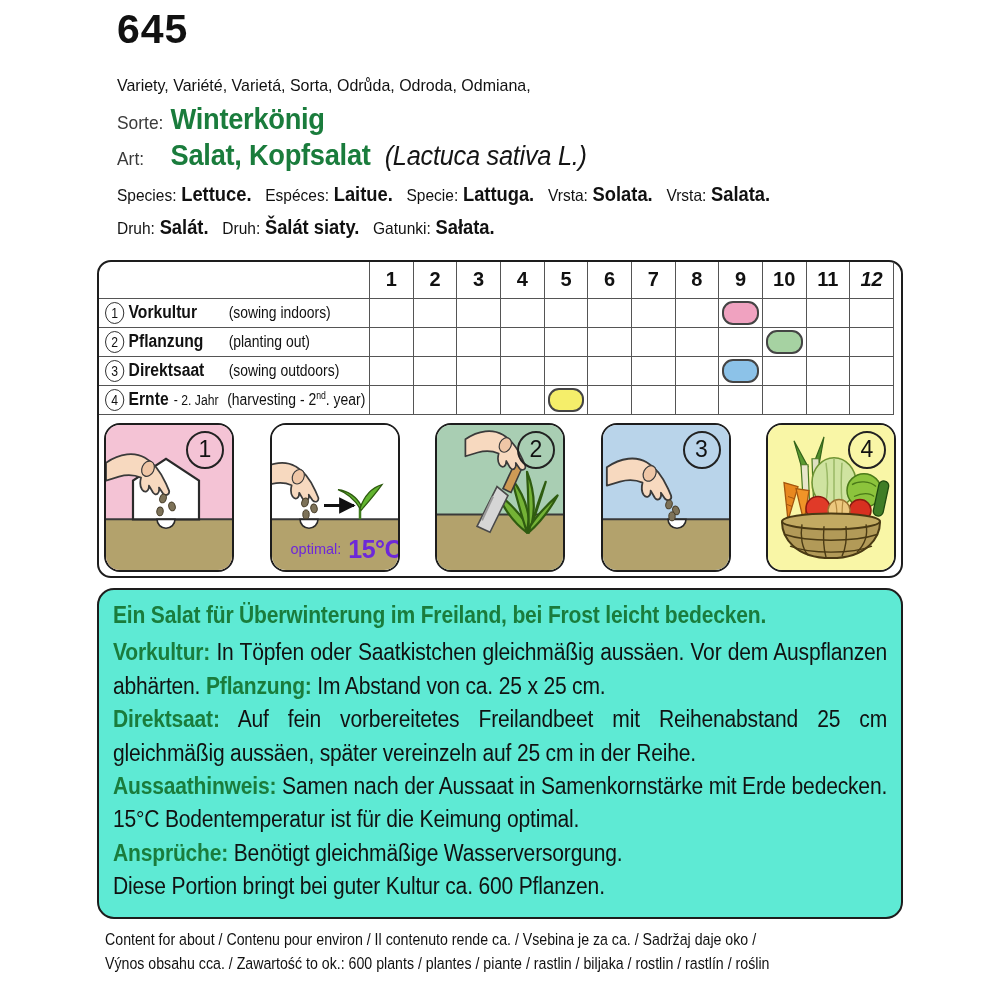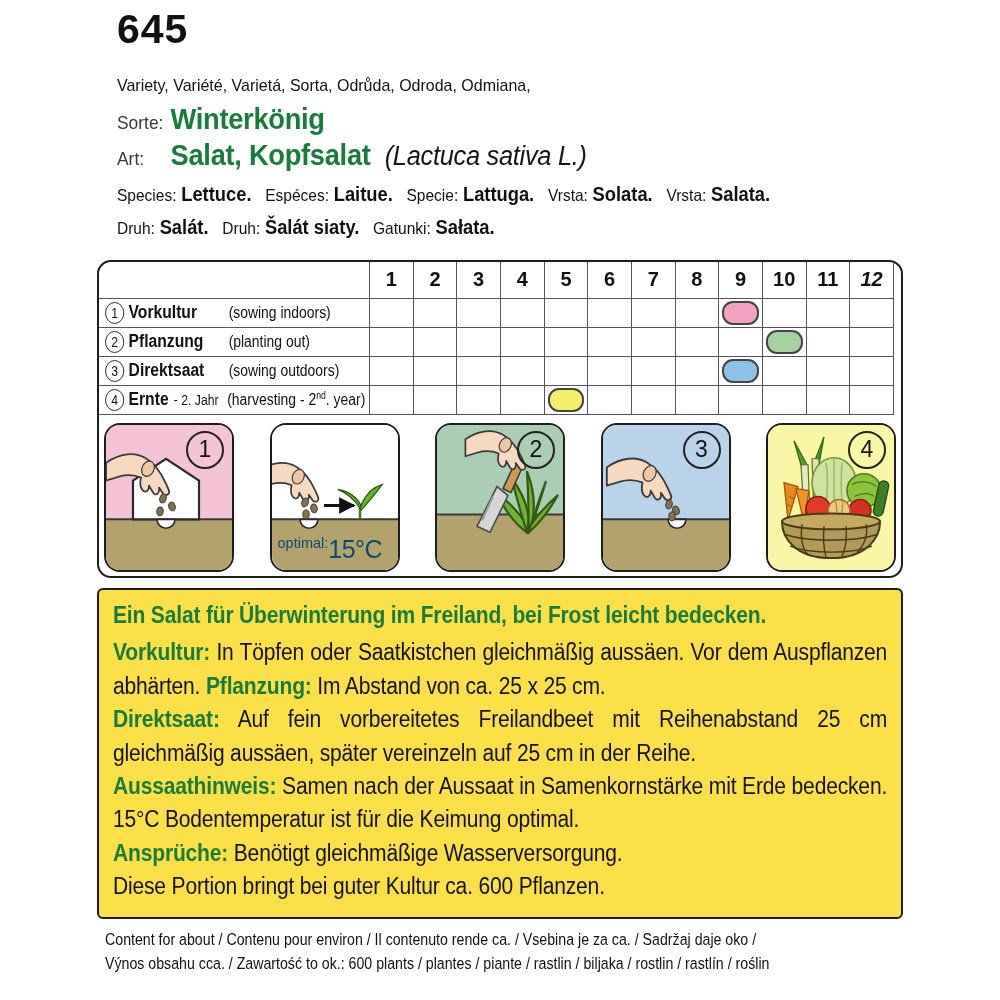--- a/index.html
+++ b/index.html
@@ -51,28 +51,28 @@
   .b-green{background:#a6d2a2;}
   .b-blue{background:#8cc2e8;}
   .b-yellow{background:#f5ee6a;}
   
   .picrow{display:flex;justify-content:space-between;padding:8px 5px 0 5px;}
   .pic{position:relative;width:126px;height:145px;border:2.4px solid var(--frame);border-radius:16px;
        overflow:hidden;background:#fff;flex:0 0 auto;}
   .pic svg.art{position:absolute;inset:0;width:100%;height:100%;}
   .step-circle{position:absolute;top:6px;right:8px;width:34px;height:34px;border:2.4px solid #222;
        border-radius:50%;display:flex;align-items:center;justify-content:center;font-size:23px;color:#111;}
-  .temp-label{position:absolute;bottom:6px;left:0;right:0;padding:0 6px;display:flex;align-items:flex-start;color:#0c4a6e;}
+  .temp-label{position:absolute;bottom:6px;left:0;right:0;padding:0 19px;display:flex;align-items:center;color:#6d28d9;}
   .temp-label .small{font-size:14.5px;}
-  .temp-label .big{font-size:25px;font-weight:normal;letter-spacing:-.5px;}
+  .temp-label .big{font-size:25px;font-weight:bold;margin-left:7px;letter-spacing:-.5px;}
   .spacing-label{position:absolute;bottom:5px;left:6px;font-size:20.5px;font-weight:bold;color:#111;
        transform:scaleX(.93);transform-origin:0 100%;white-space:nowrap;}
   
-  .textbox{position:absolute;left:97px;top:588px;width:806px;height:331px;background:#fde047;
-       border:2.4px solid var(--frame);border-radius:6px;padding:9px 14px;box-sizing:border-box;}
+  .textbox{position:absolute;left:97px;top:588px;width:806px;height:331px;background:#5eead4;
+       border:2.4px solid var(--frame);border-radius:17px;padding:9px 14px;box-sizing:border-box;}
   .tb-inner{transform:scaleX(.915);transform-origin:0 0;width:109.3%;font-size:23px;line-height:33.4px;
        letter-spacing:-.2px;color:#111;}
   .tb-inner p{margin:0;text-align:justify;}
   .tb-inner p.headline{font-weight:bold;color:var(--green);text-align:left;margin-bottom:4px;}
   .gb{color:var(--green);font-weight:bold;}
   
   .footer{position:absolute;left:105px;top:928px;font-size:16.8px;line-height:24px;color:#111;
        transform:scaleX(.845);transform-origin:0 0;white-space:nowrap;}
 </style>
 </head>

